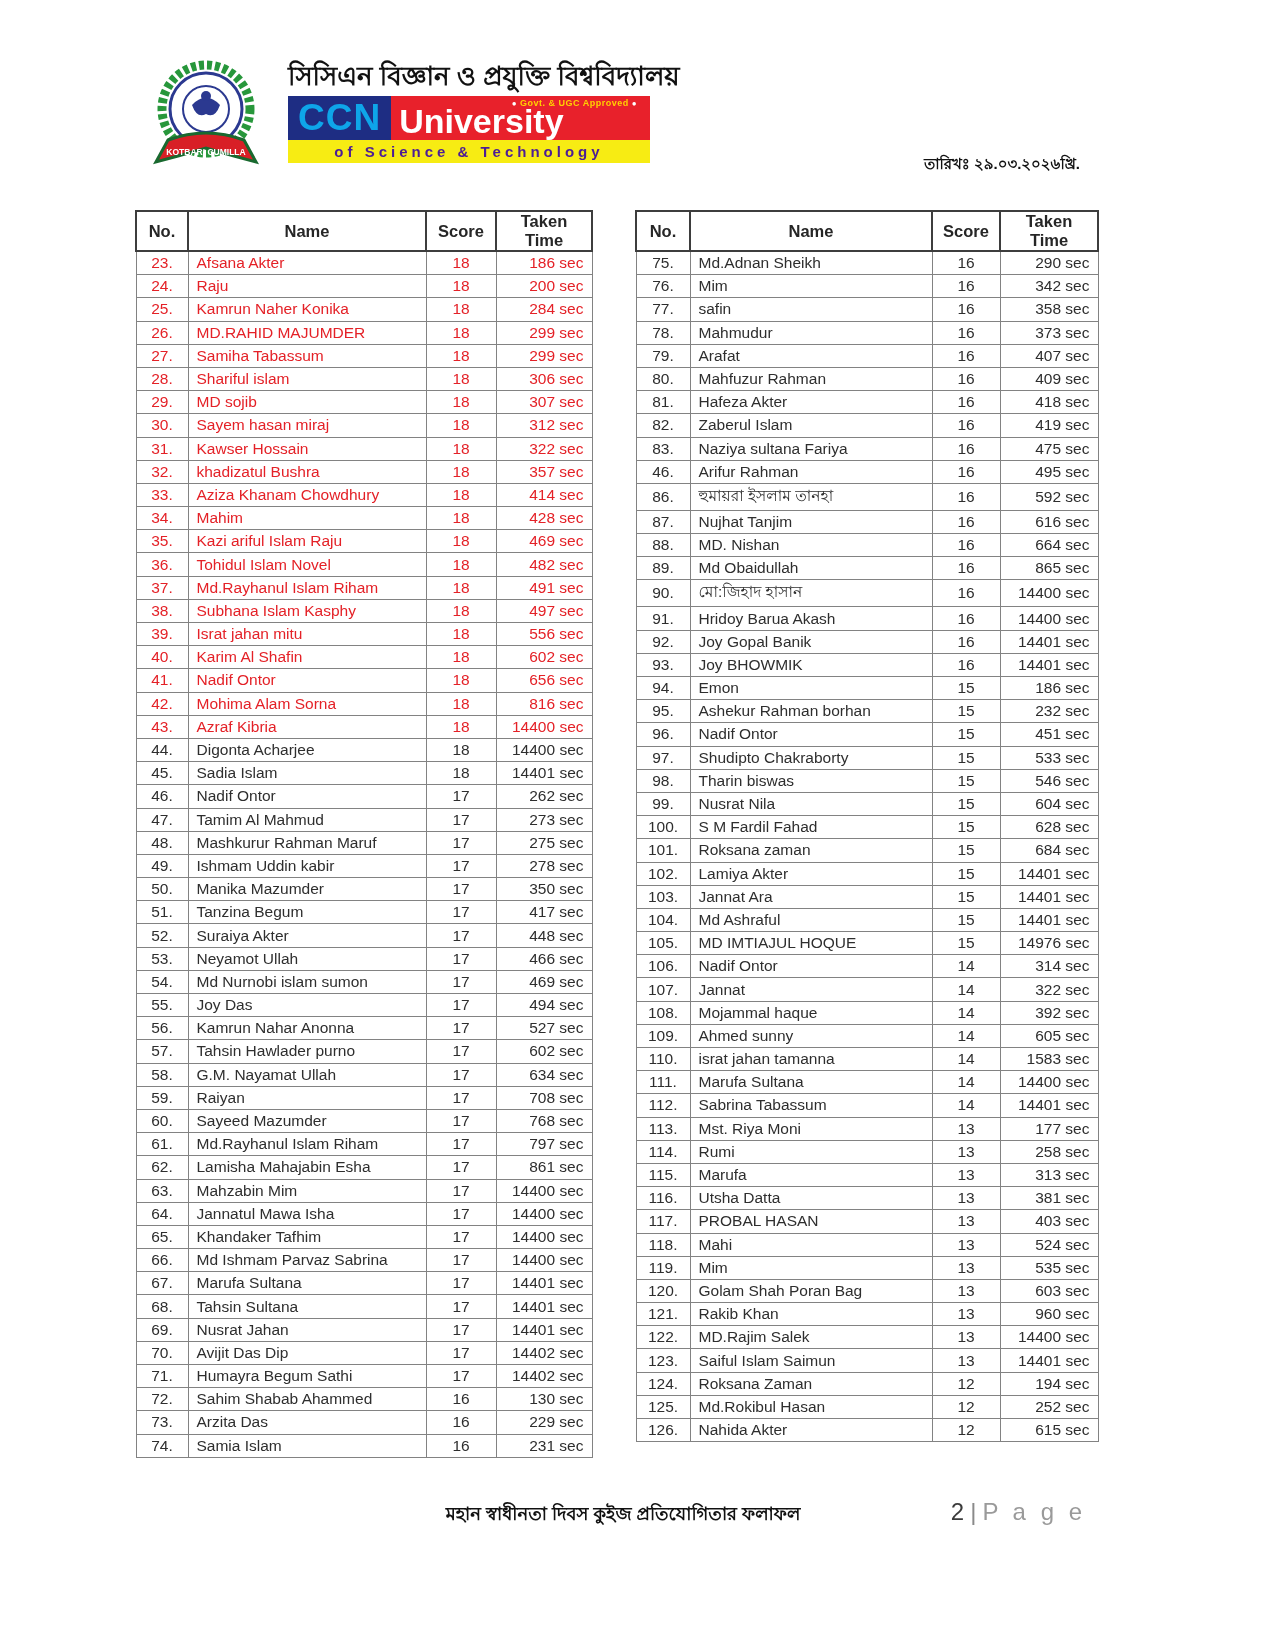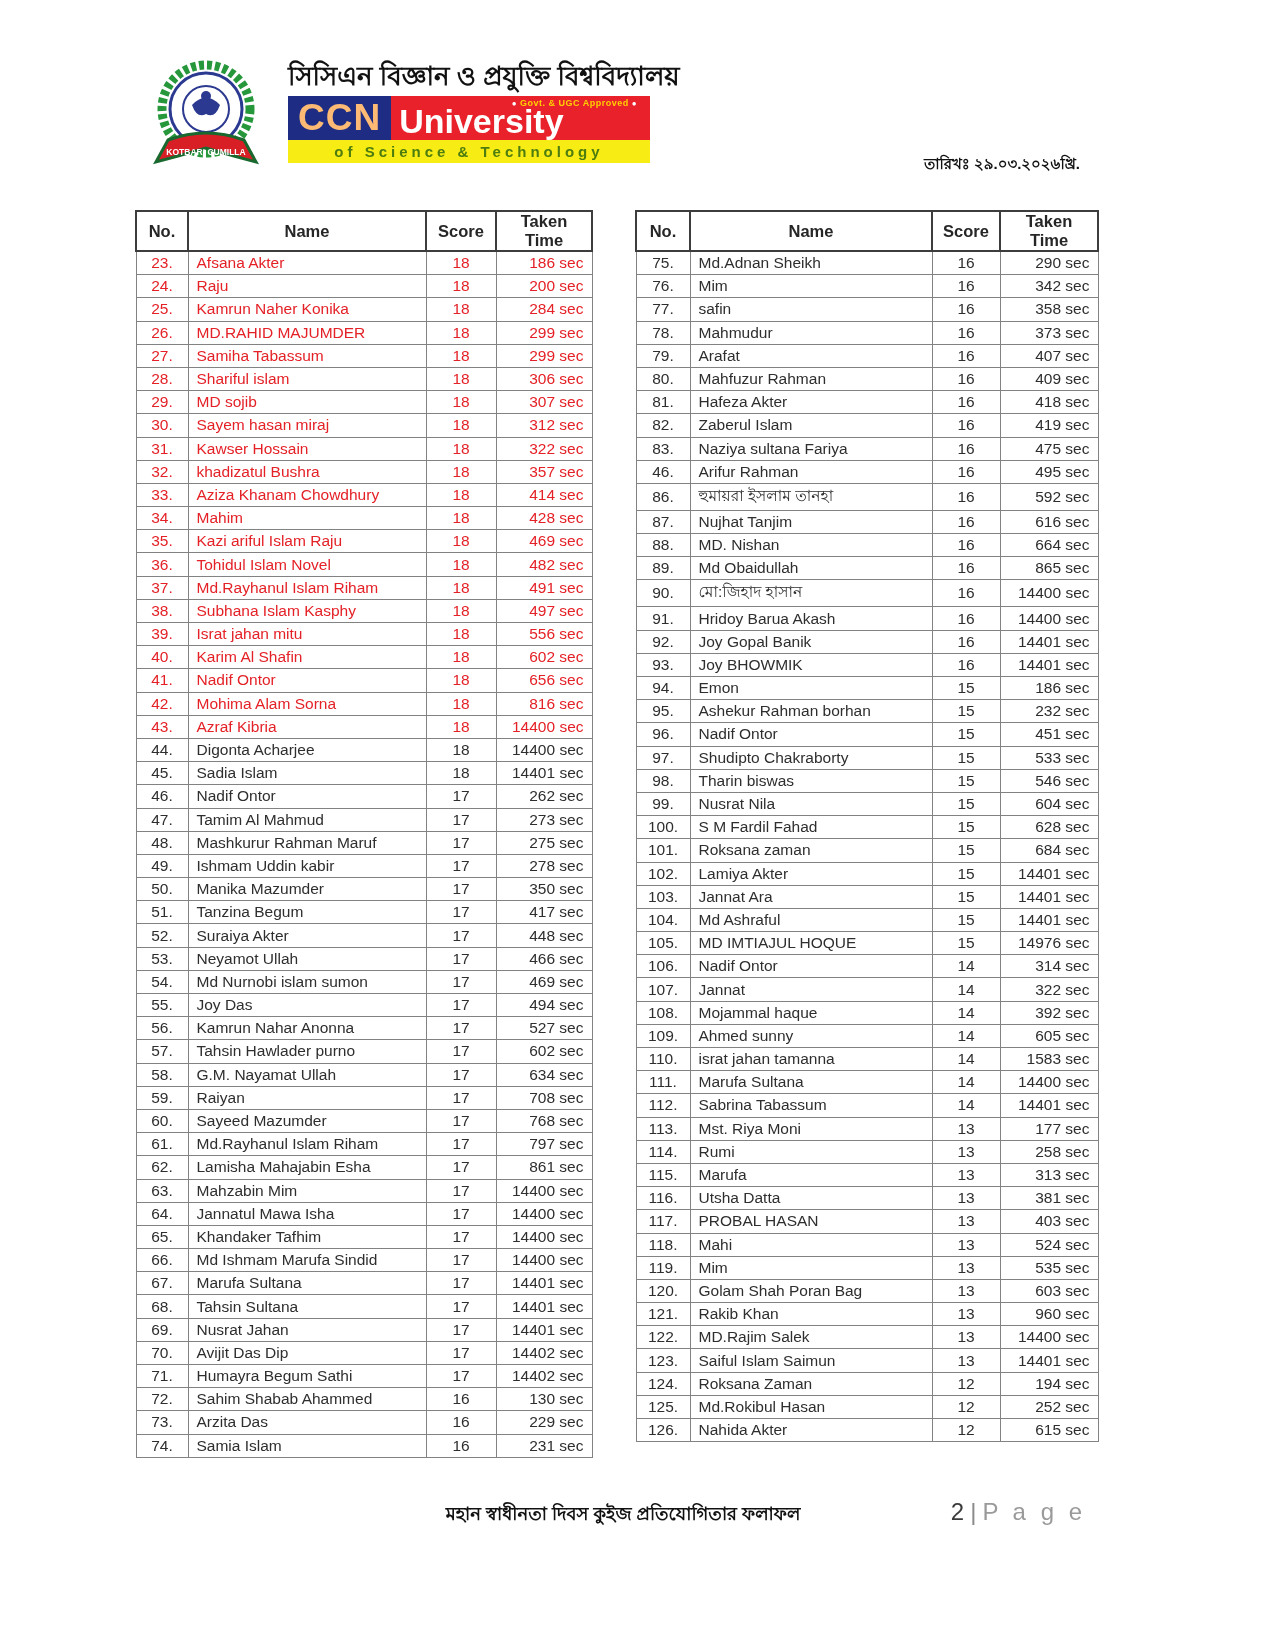--- a/index.html
+++ b/index.html
@@ -6,28 +6,28 @@
   body{
     width:1275px;height:1650px;position:relative;background:#ffffff;
     font-family:"Liberation Sans", sans-serif;color:#2c2c2c;overflow:hidden;
   }
   
   .header-logo{position:absolute;left:148px;top:60px;display:flex;align-items:flex-start;}
   .seal{width:116px;height:112px;flex:0 0 auto;}
   .logo-right{display:flex;flex-direction:column;margin-left:24px;width:362px;}
   .bn-title{font-size:26px;font-weight:bold;color:#111;line-height:1.25;white-space:nowrap;}
   .wordmark{display:flex;height:44px;margin-top:3px;}
-  .ccn-box{background:#1e2d83;color:#fdba74;font-size:37px;font-weight:bold;
+  .ccn-box{background:#1e2d83;color:#0ea5e9;font-size:37px;font-weight:bold;
     padding:0 10px;display:flex;align-items:center;letter-spacing:1px;}
   .univ-box{background:#e8212b;color:#fff;flex:1;position:relative;display:flex;
     align-items:flex-end;font-size:34px;font-weight:bold;padding:8px 6px 0 8px;line-height:1.05;}
   .approved{position:absolute;top:3px;right:10px;color:#ffd200;font-size:9px;
     font-weight:bold;letter-spacing:.5px;white-space:nowrap;}
   .approved::before,.approved::after{content:"●";color:#fff;font-size:8px;margin:0 3px;}
-  .tagline{background:#f7ec13;color:#4d7c0f;font-weight:bold;letter-spacing:4px;
+  .tagline{background:#f7ec13;color:#4c1d95;font-weight:bold;letter-spacing:4px;
     font-size:15px;text-align:center;height:23px;line-height:23px;white-space:nowrap;}
   .doc-date{position:absolute;top:152px;right:195px;font-size:15px;font-weight:bold;color:#111;}
   
   table.results{position:absolute;top:210px;border-collapse:collapse;table-layout:fixed;}
   #left-table{left:135px;width:456px;}
   #right-table{left:635px;width:462px;}
   table.results th{
     border:2px solid #3d3d3d;font-size:16.5px;font-weight:bold;color:#262626;
     height:27px;background:#fff;padding:0 6px;
   }
@@ -345,21 +345,21 @@
         <td class="time">14400 sec</td>
       </tr>
       <tr>
         <td class="no">65.</td>
         <td class="name">Khandaker Tafhim</td>
         <td class="score">17</td>
         <td class="time">14400 sec</td>
       </tr>
       <tr>
         <td class="no">66.</td>
-        <td class="name">Md Ishmam Marufa Sindid</td>
+        <td class="name">Md Ishmam Parvaz Sabrina</td>
         <td class="score">17</td>
         <td class="time">14400 sec</td>
       </tr>
       <tr>
         <td class="no">67.</td>
         <td class="name">Marufa Sultana</td>
         <td class="score">17</td>
         <td class="time">14401 sec</td>
       </tr>
       <tr>

